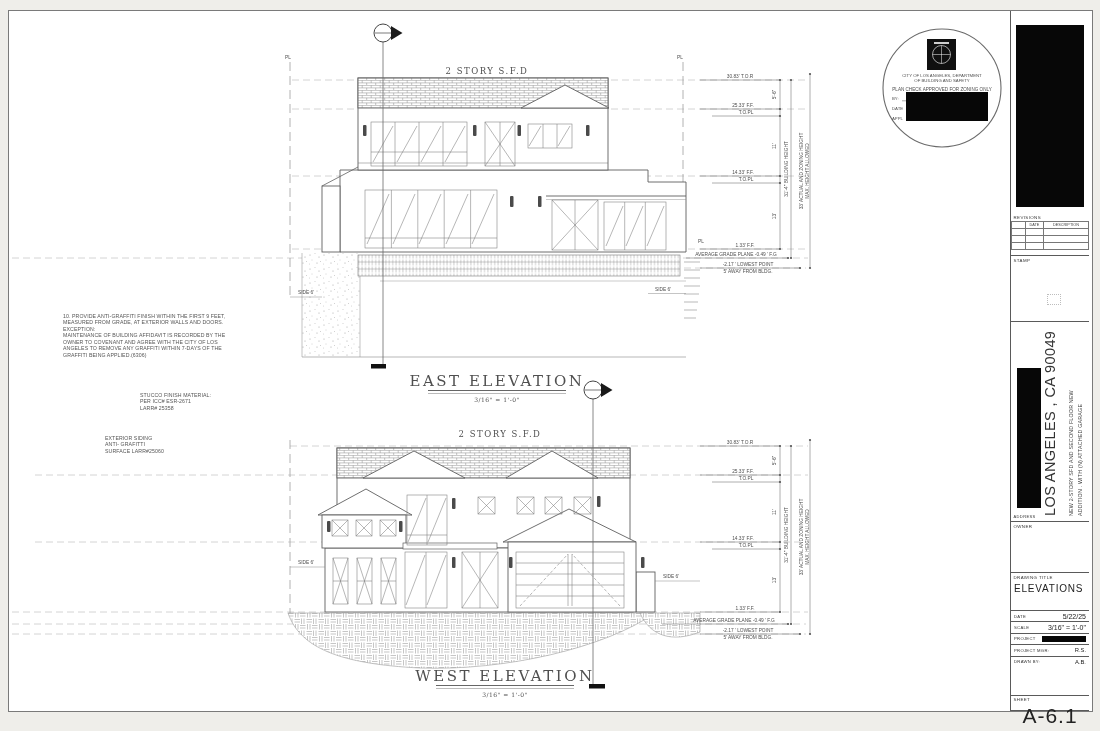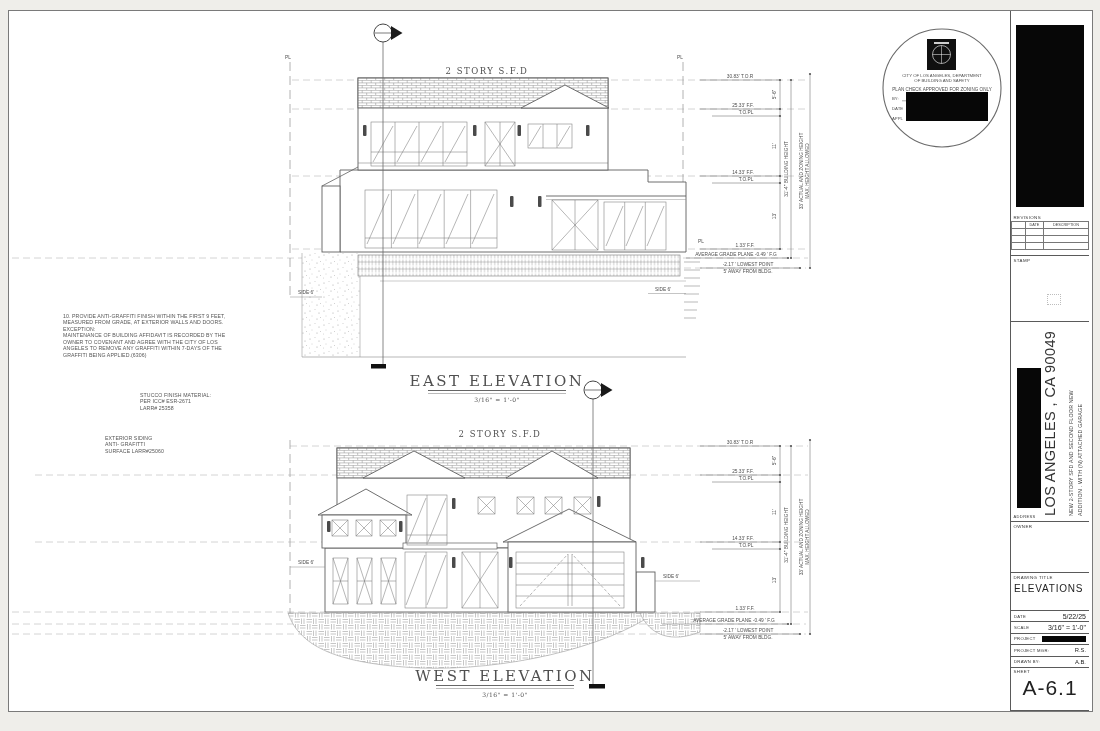--- a/index.html
+++ b/index.html
@@ -29,21 +29,21 @@
   .pd2 { left:66px; top:10px; height:184px; }
   .addr-label { position:absolute; left:2.5px; bottom:2px; font-size:4px; letter-spacing:.4px; }
   .tb-owner { height:51px; border-top:1px solid #5a5a5a; }
   .tb-dtitle { height:38px; border-top:1px solid #5a5a5a; }
   .dtitle { font-size:10px; letter-spacing:.8px; margin:3px 12px 0 3px; color:#222; }
   .tb-row { height:11.4px; border-top:1px solid #5a5a5a; display:flex; align-items:center; justify-content:space-between; padding:0 3px; }
   .tb-row .lab { font-size:4.2px; letter-spacing:.3px; }
   .tb-row .val { font-size:7px; color:#222; }
   .tb-row .val.sm { font-size:5.8px; }
   .redact-bar { width:44px; height:6px; background:#070707; }
-  .tb-sheet { border-top:1px solid #5a5a5a; height:37px; }
+  .tb-sheet { border-top:1px solid #5a5a5a; height:37px;margin-top:28px; }
   .sheet-num { font-size:21px; letter-spacing:1px; text-align:center; color:#222; margin-top:2px; }
 </style>
 </head>
 <body>
 
 <div class="sheet"></div>
 
 <svg class="draw" width="1100" height="731">
   <defs>
     <pattern id="brick" width="9" height="5" patternUnits="userSpaceOnUse">

